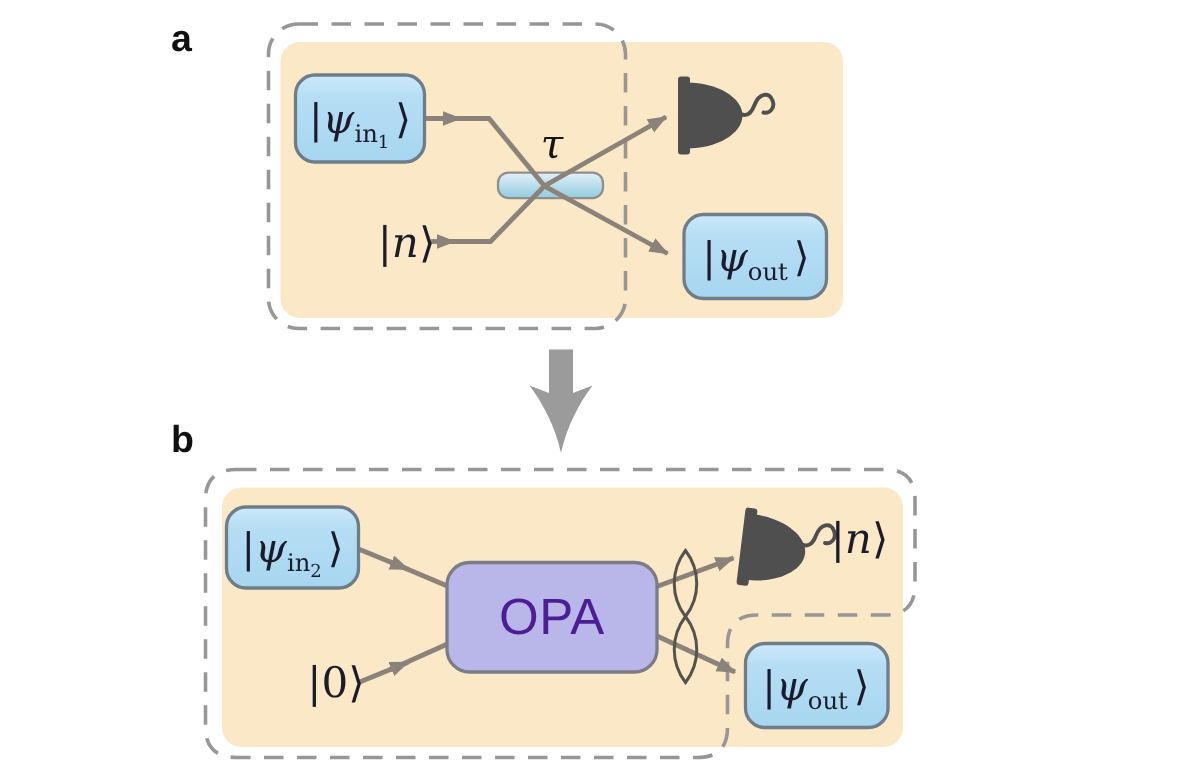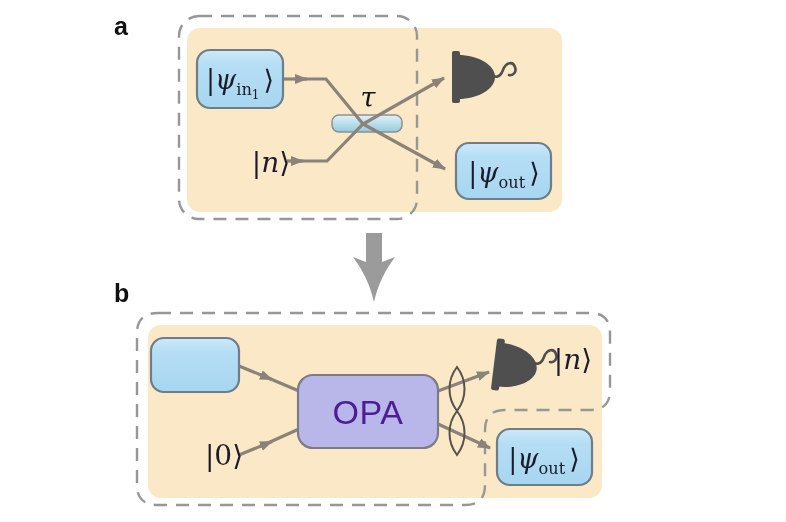--- a/index.html
+++ b/index.html
@@ -99,20 +99,23 @@
   <div class="txt state-small" style="left:271px;top:162px;">
     <span>|</span><span class="sym">n</span><span>⟩</span>
   </div>
 
   <div class="txt tau" style="left:368px;top:97px;">τ</div>
 
   <div class="txt ket" style="left:504px;top:172px;">
     <span class="pipe">|</span><span class="sym">ψ</span><sub>out</sub><span class="rang">⟩</span>
   </div>
 
+  <div class="txt ket" style="left:195px;top:366px;">
+    <span class="pipe">|</span><span class="sym">ψ</span><sub><span>in</span><sub>2</sub></sub><span class="rang">⟩</span>
+  </div>
 
   <div class="txt state-small" style="left:224px;top:455px;">
     <span>|</span><span>0</span><span>⟩</span>
   </div>
 
   <div class="txt opa" style="left:368px;top:412px;">OPA</div>
 
   <div class="txt state-small" style="left:573px;top:359px;">
     <span>|</span><span class="sym">n</span><span>⟩</span>
   </div>

